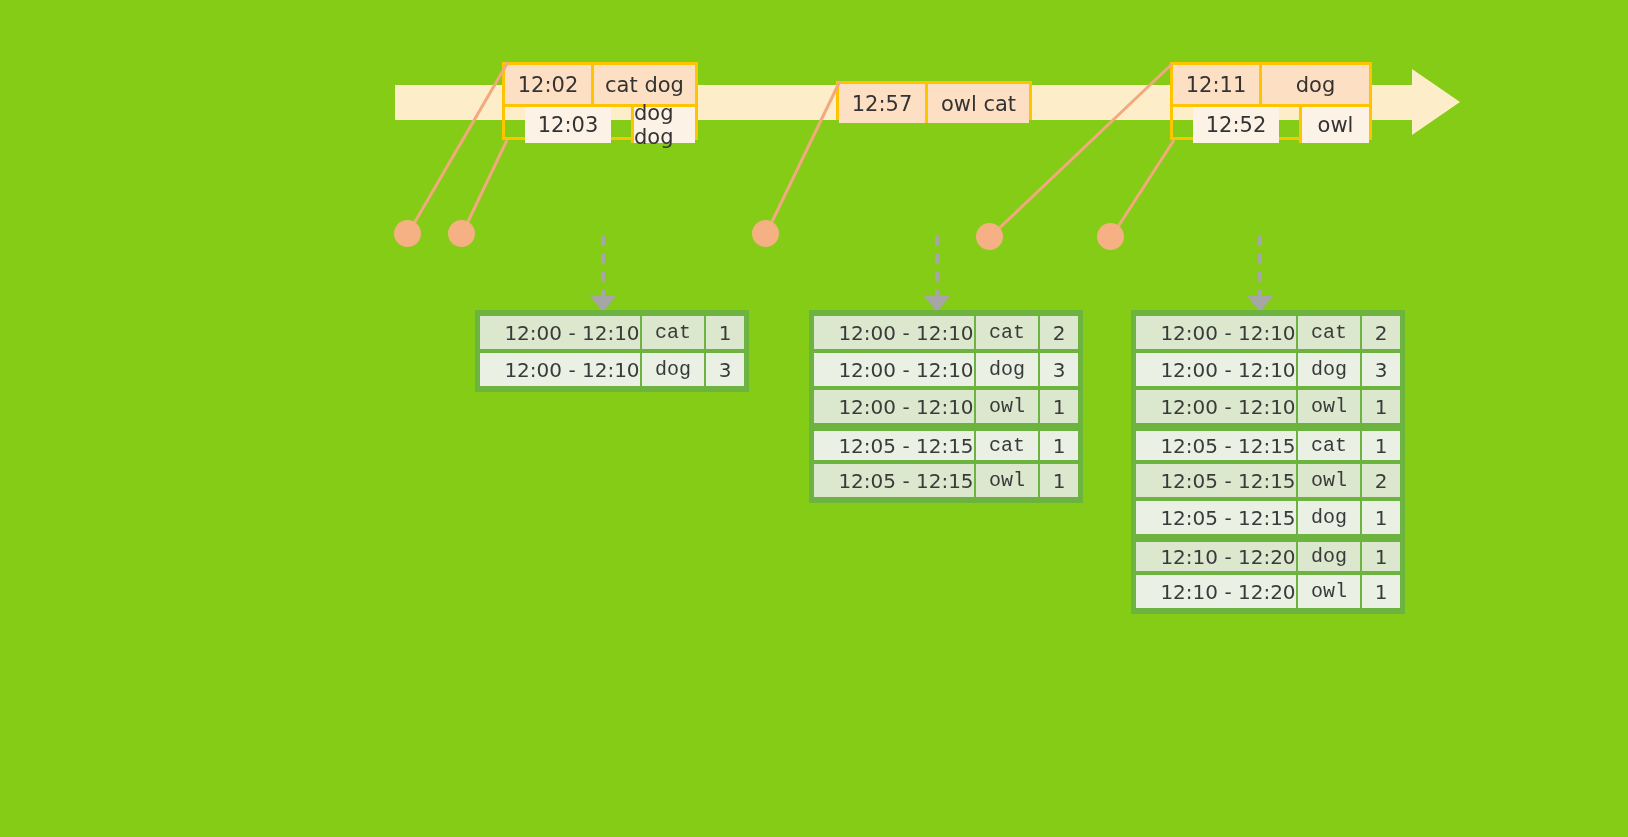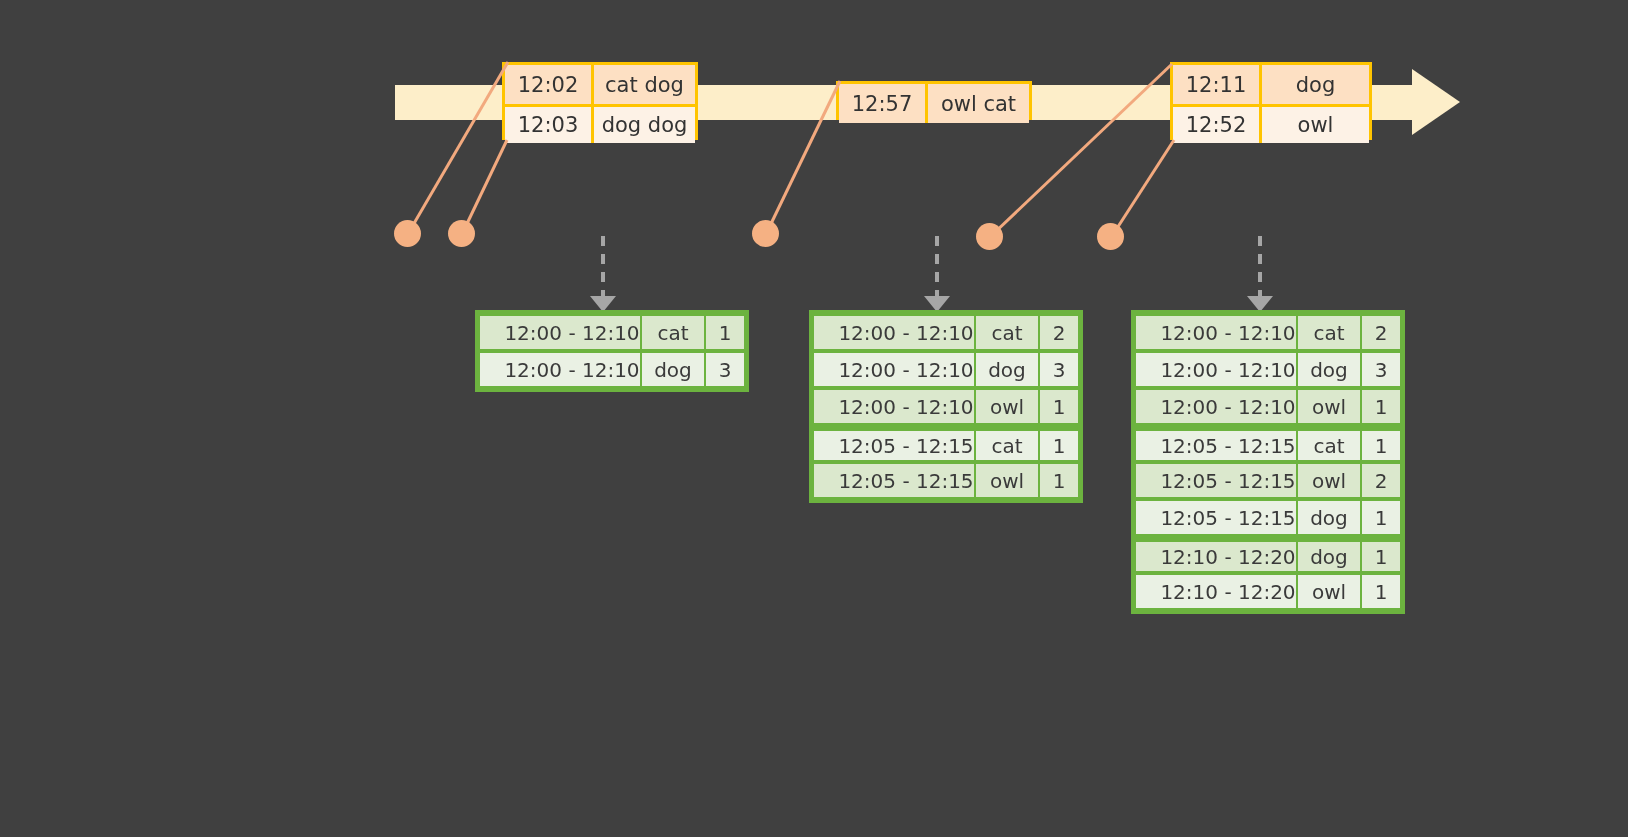--- a/index.html
+++ b/index.html
@@ -1,30 +1,30 @@
 <!DOCTYPE html>
 <html><head>
 <meta charset="utf-8">
 <style>
   html,body{margin:0;padding:0;background:#000;}
   body{width:1628px;height:837px;position:relative;overflow:hidden;
        font-family:"DejaVu Sans", sans-serif;}
-  #stage{position:absolute;left:0;top:0;width:1628px;height:837px;background:#404040;}
+  #stage{position:absolute;left:0;top:0;width:1628px;height:837px;background:#84cc16;}
 
   
   .tl-band{position:absolute;background:#fdeec9;}
   .tl-arrow{position:absolute;width:0;height:0;border-top:33px solid transparent;
             border-bottom:33px solid transparent;border-left:48px solid #fdeec9;}
 
   
   .evbox{position:absolute;border:3px solid #ffc400;box-sizing:border-box;}
   .evrow{display:flex;height:39px;box-sizing:border-box;}
   .evrow+.evrow{border-top:3px solid #ffc400;}
   .evrow.shade .cell{background:#fde0c3;}
-  .evrow.plain .cell{background:#fdf2e6;}
+  .evrow.plain .cell{background:#fdf2e6;margin-left:20px;}
   .evrow .cell{display:flex;align-items:center;justify-content:center;
                font-size:21px;color:#333;box-sizing:border-box;}
   .evrow .cell.time{width:86px;}
   .evrow .cell.val{flex:1;border-left:3px solid #ffc400;}
 
   
   .conn{position:absolute;overflow:visible;pointer-events:none;}
   .conn line{stroke:#f2a97e;stroke-width:3;}
   .dot{position:absolute;width:27px;height:27px;border-radius:50%;
        background:#f5b183;}
@@ -40,21 +40,21 @@
   
   .rtable{position:absolute;border:4px solid #6cb33f;box-sizing:border-box;
           background:#6cb33f;}
   .rrow{display:flex;height:37px;box-sizing:border-box;}
   .rrow .rc{display:flex;align-items:center;justify-content:center;
             font-size:20px;color:#3a3a3a;box-sizing:border-box;
             margin:2px 1px;}
   .rrow.a .rc{background:#dbe8cd;}
   .rrow.b .rc{background:#eaf1e4;}
   .rrow .rc.win{width:160px;padding-left:24px;}
-  .rrow .rc.key{width:62px;}
+  .rrow .rc.key{width:62px;font-family:Liberation Mono, monospace;}
   .rrow .rc.cnt{width:38px;}
   .rrow.grp{border-top:4px solid #6cb33f;}
 </style>
 </head>
 <body>
 
 <div id="stage">
 
   <div class="tl-band" style="left:395px;top:85px;width:1020px;height:35px;"></div>
   <div class="tl-arrow" style="left:1412px;top:69px;"></div>

